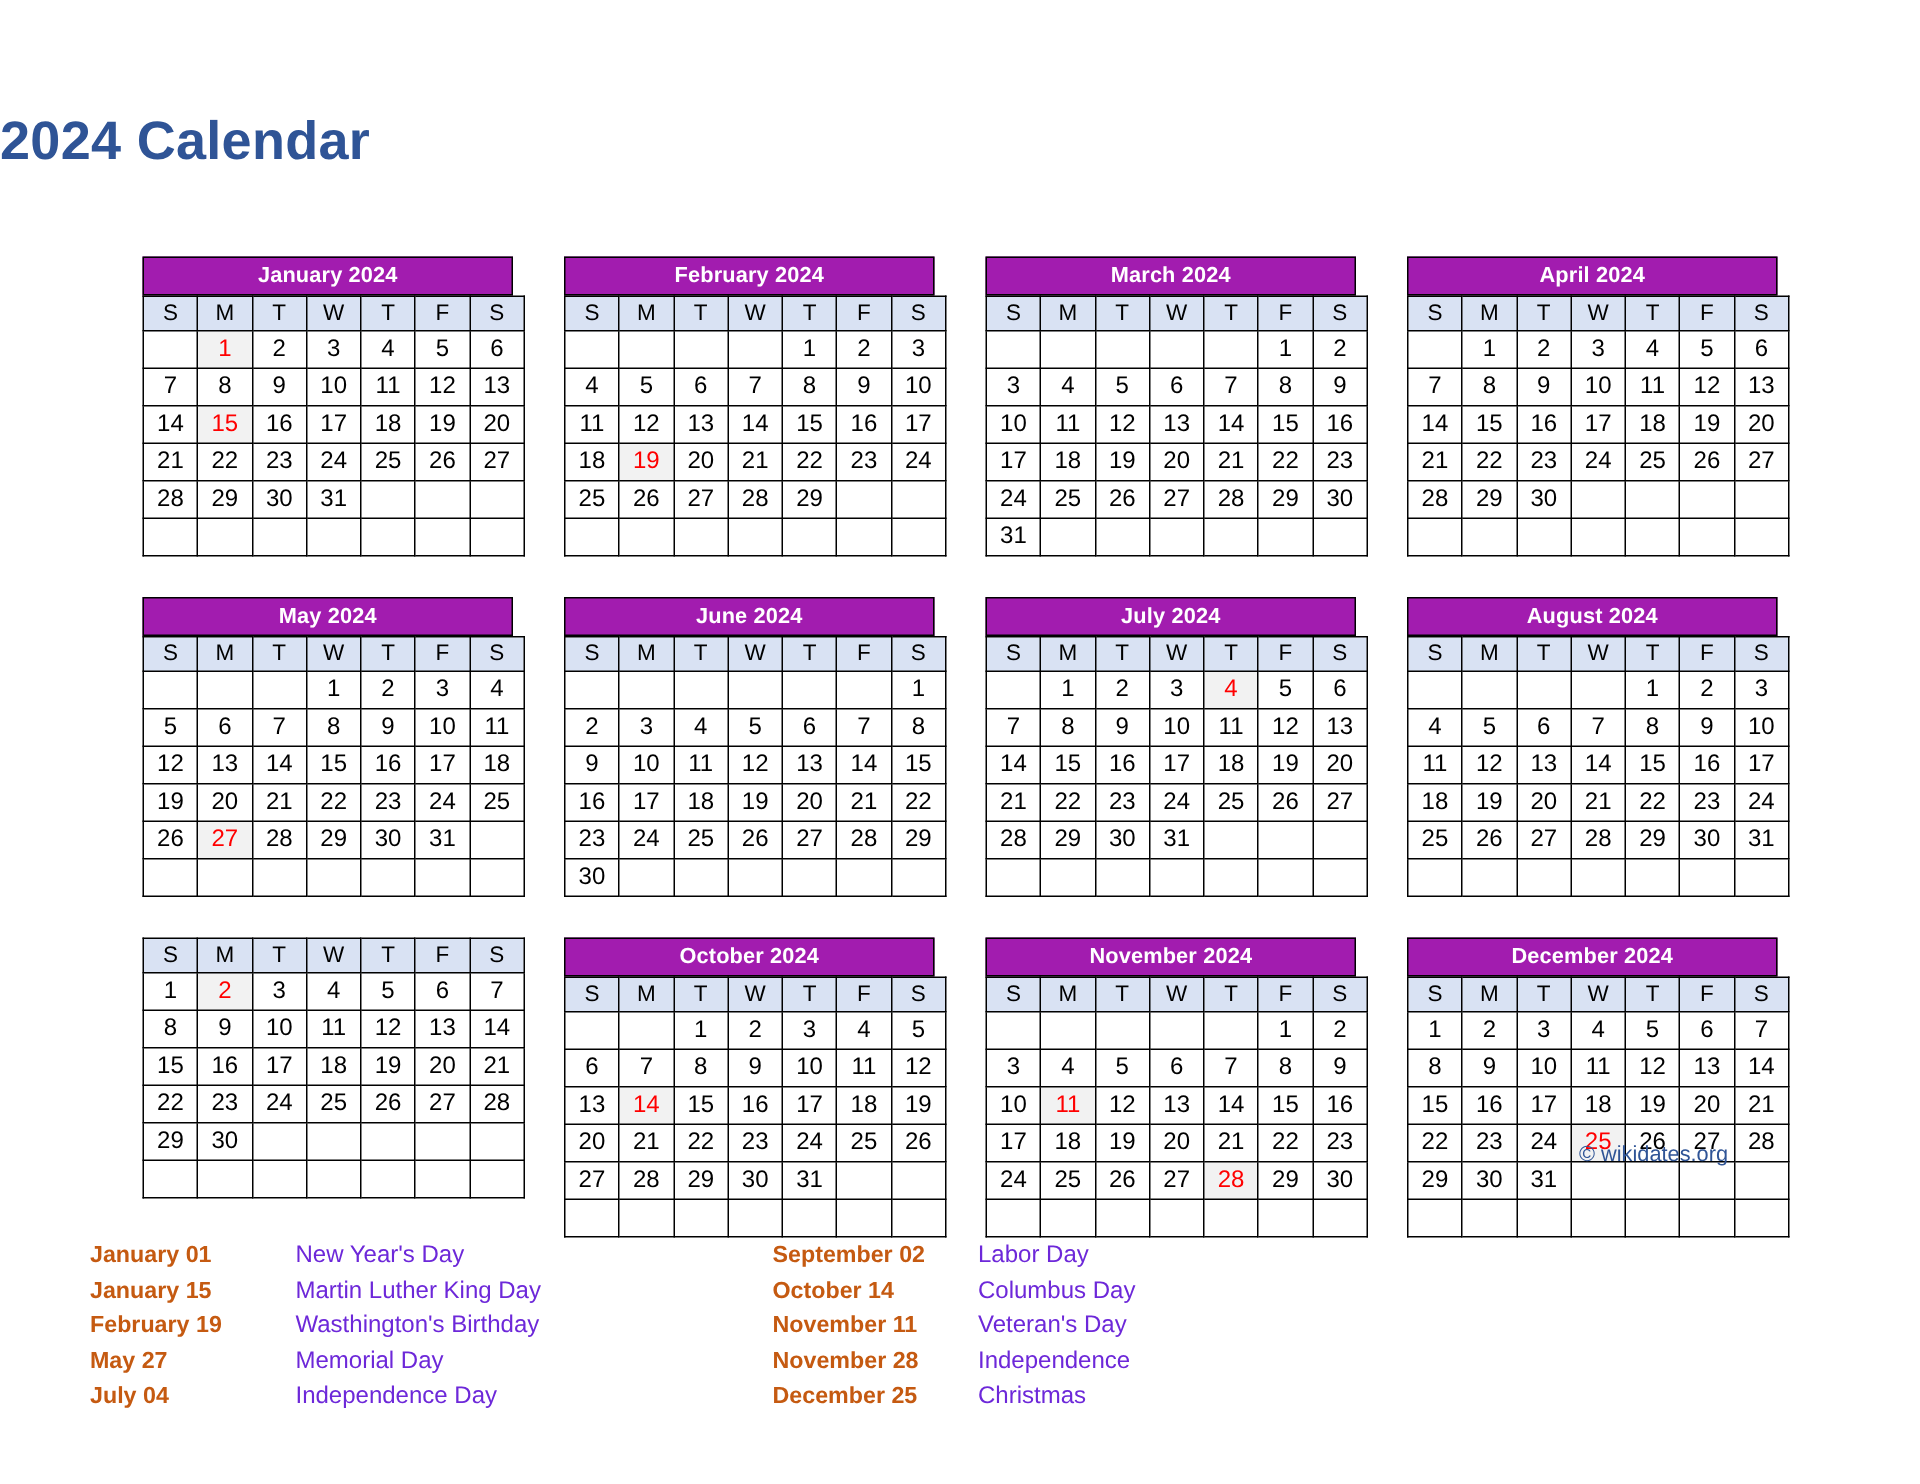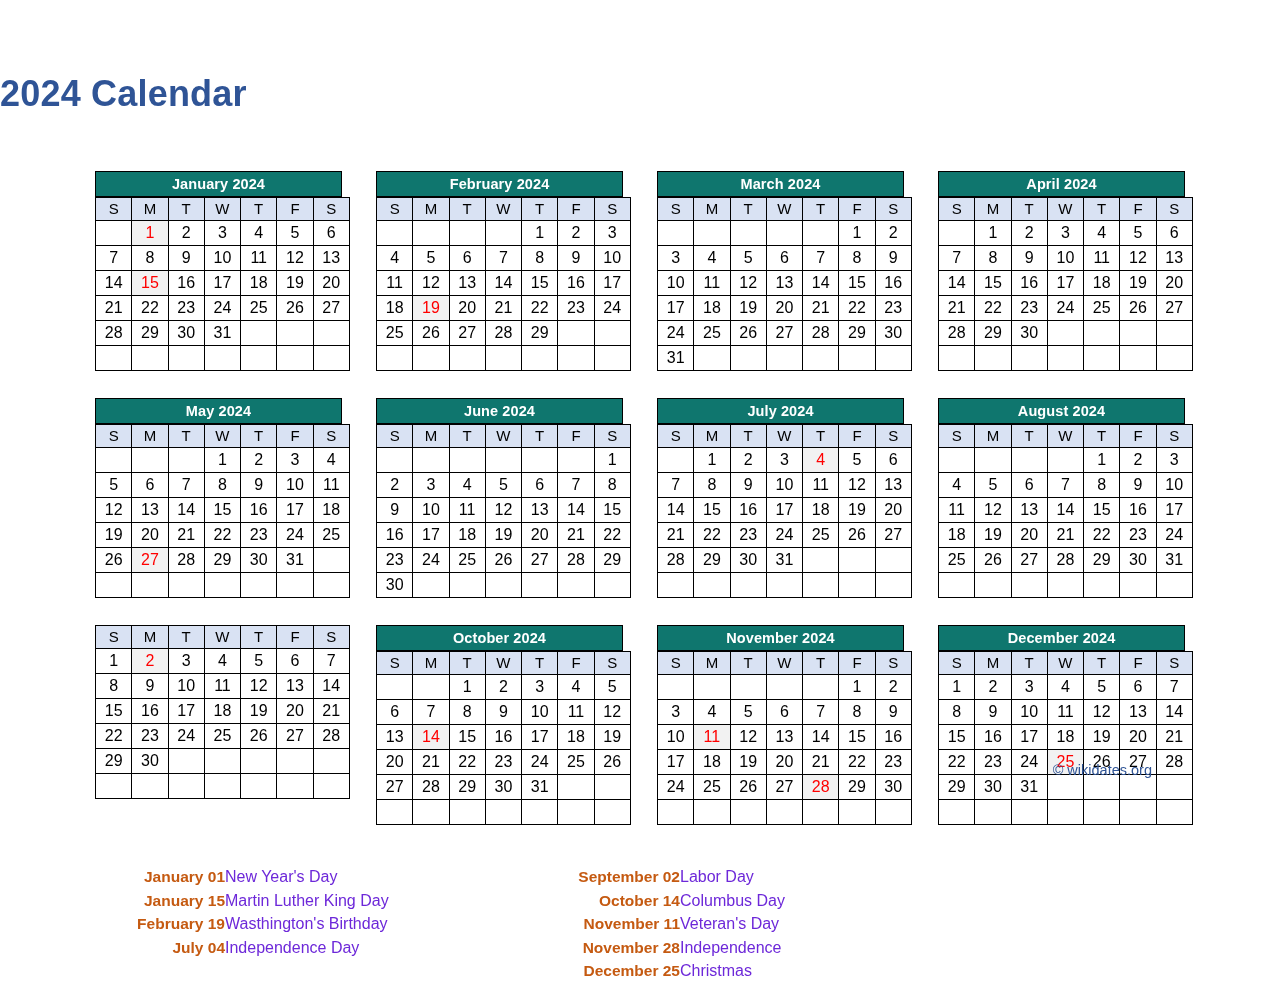--- a/index.html
+++ b/index.html
@@ -42,21 +42,21 @@
     column-gap: 34px;
     row-gap: 27px;
     justify-content: center;
   }
 
   .month {
     width: 247px;
   }
 
   .month-header {
-    background: #0f766e;
+    background: #a21caf;
     color: #ffffff;
     font-size: 14.5px;
     font-weight: bold;
     text-align: center;
     padding: 5px 0 6px 0;
     border: 1px solid #000000;
     box-sizing: border-box;
     height: 26px;
     line-height: 15px;
     letter-spacing: 0.1px;
@@ -110,27 +110,26 @@
     top: 738px;
     font-size: 14.5px;
     color: #2f5496;
     white-space: nowrap;
   }
 
   
   .legend {
     position: absolute;
     left: 0;
-    top: 800px;
+    top: 760px;
     width: 1280px;
     display: flex;
     justify-content: flex-start;
-    padding-left: 88px;
+    padding-left: 60px;
     box-sizing: border-box;
-    text-align: right;
   }
   .legend-col {
     display: block;
   }
   .legend-col.first { width: 455px; }
   .legend-row {
     display: flex;
     align-items: baseline;
     height: 23.5px;
   }
@@ -1030,20 +1029,24 @@
           <span class="legend-date">January 01</span>
           <span class="legend-name">New Year's Day</span>
         </div>
         <div class="legend-row">
           <span class="legend-date">January 15</span>
           <span class="legend-name">Martin Luther King Day</span>
         </div>
         <div class="legend-row">
           <span class="legend-date">February 19</span>
           <span class="legend-name">Wasthington's Birthday</span>
+        </div>
+        <div class="legend-row">
+          <span class="legend-date">May 27</span>
+          <span class="legend-name">Memorial Day</span>
         </div>
         <div class="legend-row">
           <span class="legend-date">July 04</span>
           <span class="legend-name">Independence Day</span>
         </div>
       </div>
       <div class="legend-col">
         <div class="legend-row">
           <span class="legend-date">September 02</span>
           <span class="legend-name">Labor Day</span>

